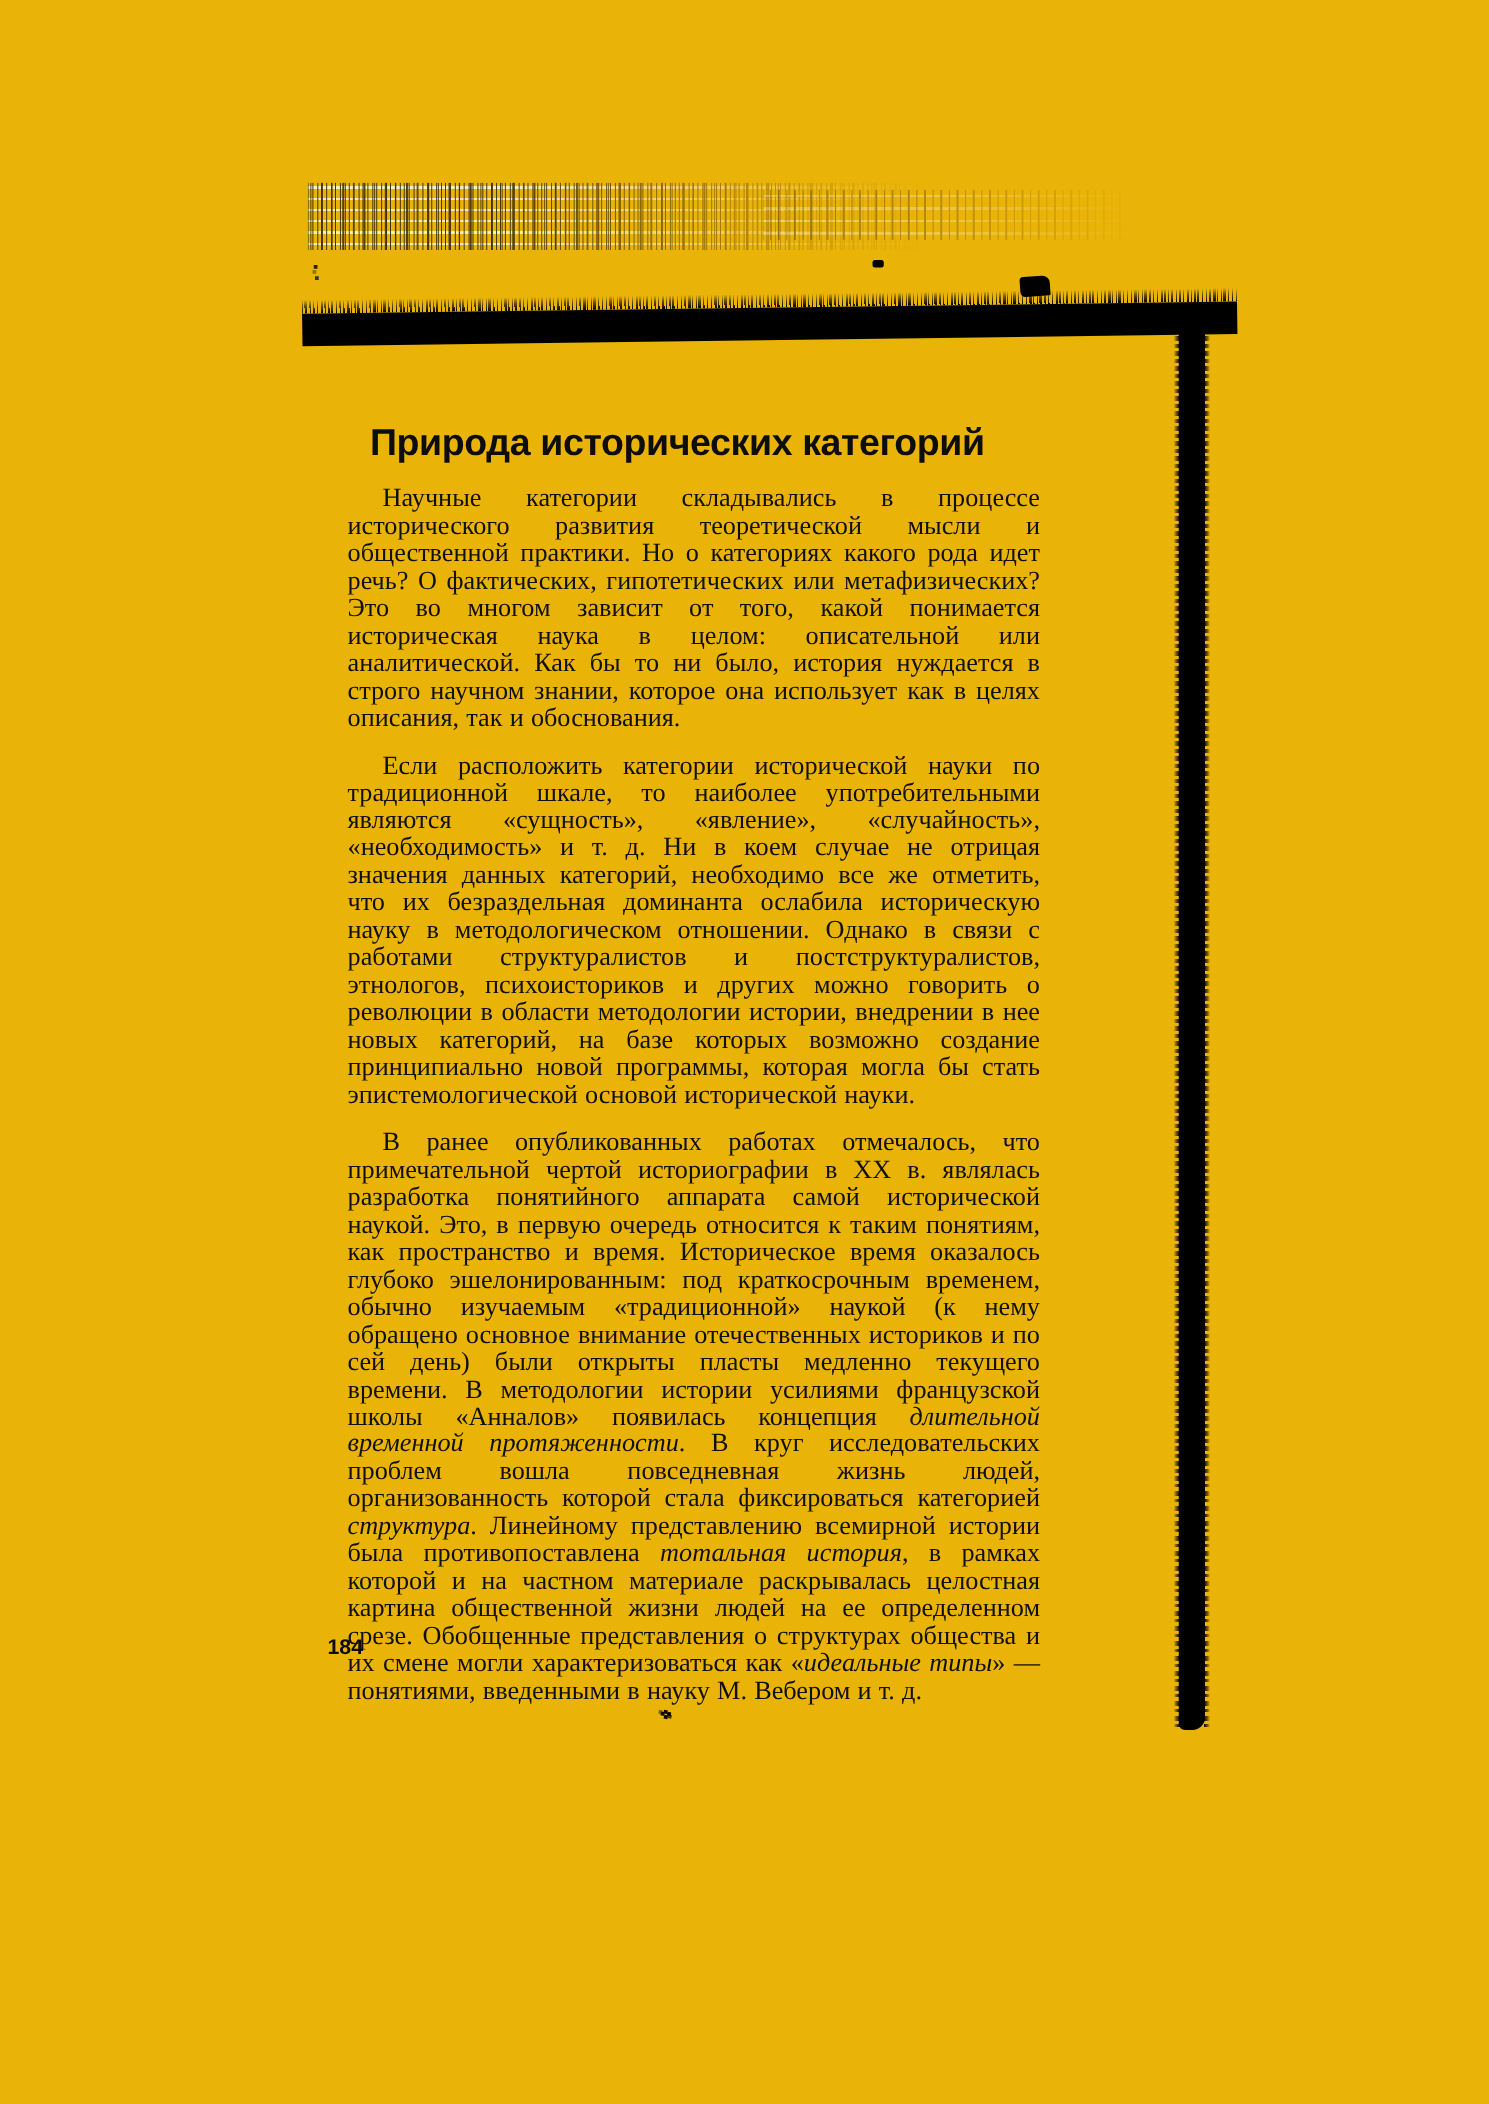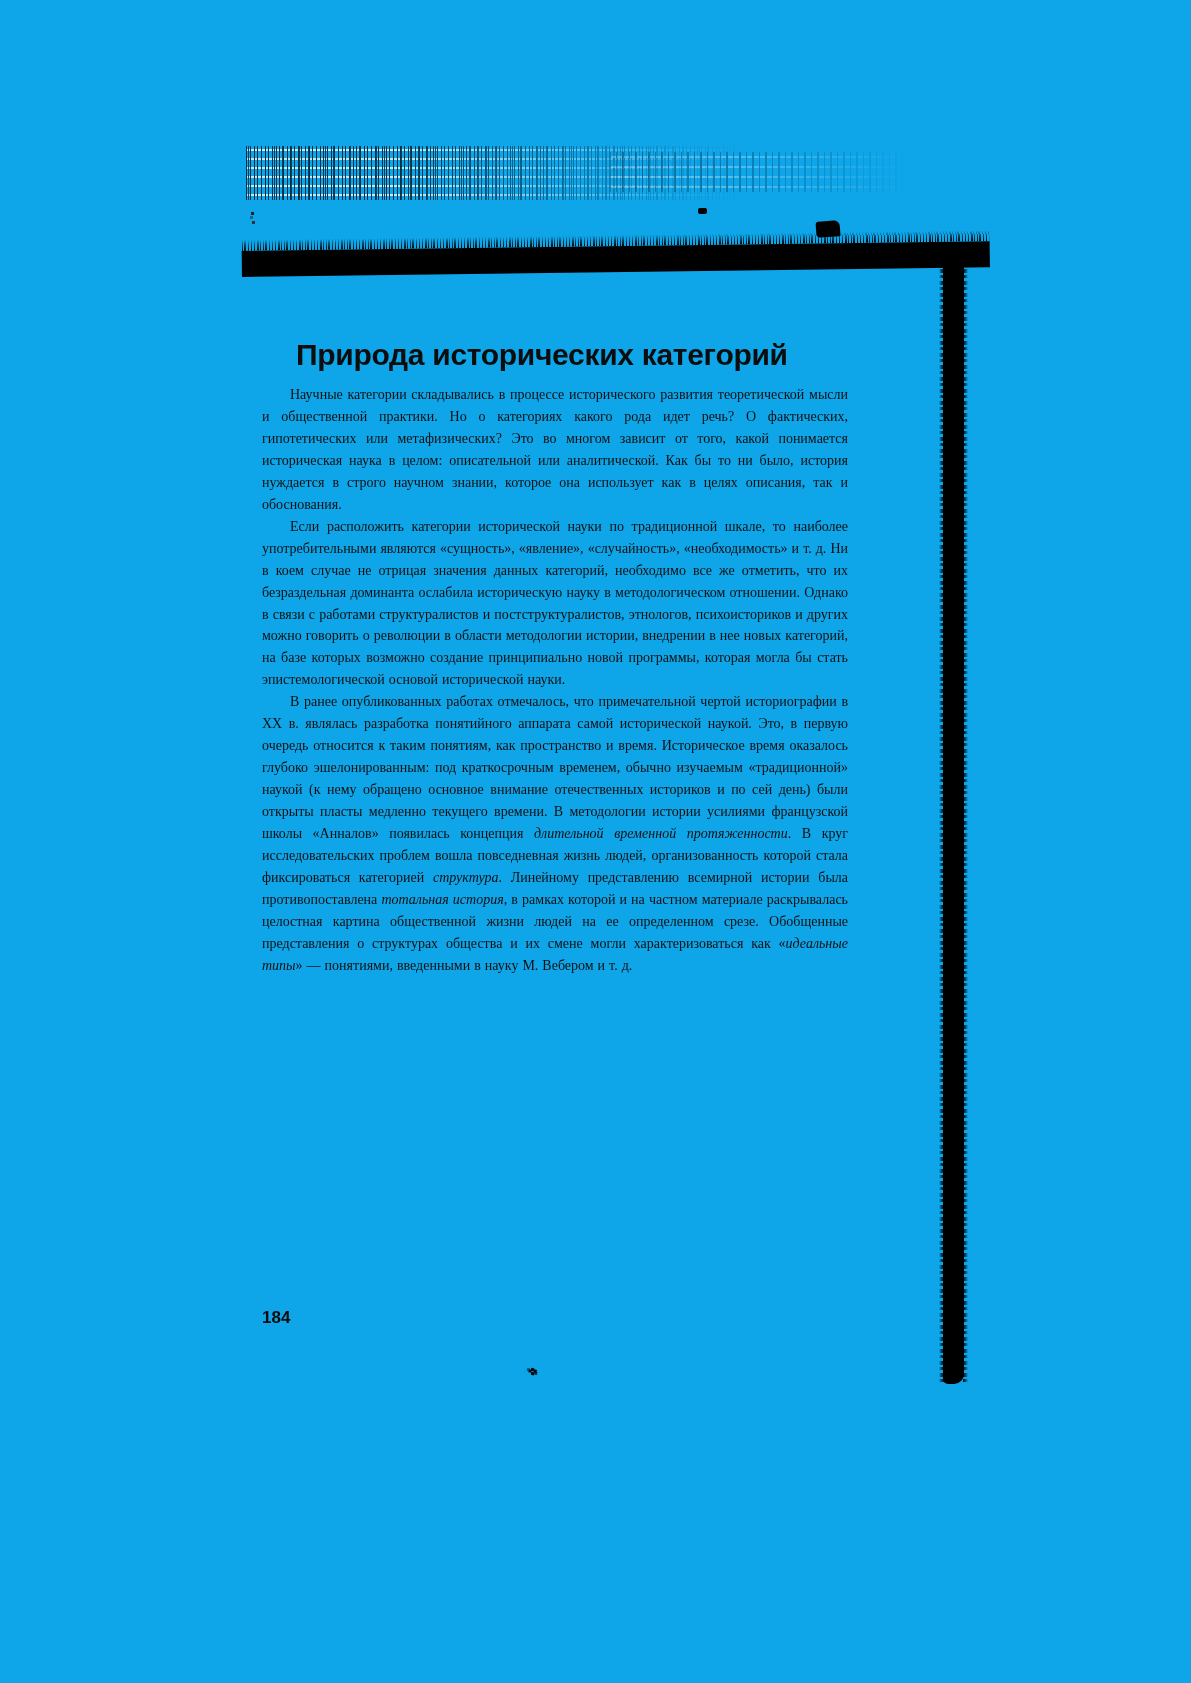--- a/index.html
+++ b/index.html
@@ -1,16 +1,16 @@
 <!DOCTYPE html>
 <html><head>
 <meta charset="utf-8">
 <style>
   html,body{margin:0;padding:0;background:#fff;}
-  #page{position:relative;width:1191px;height:1683px;background:#0ea5e9;overflow:hidden;
+  #page{position:relative;width:1191px;height:1683px;background:#eab308;overflow:hidden;
         font-family:"Liberation Serif",serif;color:#101010;}
 
   
   .noise{position:absolute;left:246px;top:146px;width:500px;height:54px;opacity:.8;
     background-image:
       repeating-linear-gradient(90deg, rgba(0,0,0,.95) 0 1px, transparent 1px 4px),
       repeating-linear-gradient(90deg, transparent 0 2px, rgba(0,0,0,.85) 2px 3px, transparent 3px 9px),
       repeating-linear-gradient(0deg, transparent 0 4px, #fff 4px 6px, transparent 6px 9px);
     background-size:11px 7px,17px 9px,100% 100%;
     -webkit-mask-image:linear-gradient(90deg,rgba(0,0,0,.95) 0 30%,rgba(0,0,0,.5) 60%,rgba(0,0,0,.12) 85%,transparent 100%);
@@ -49,22 +49,22 @@
     -webkit-mask-image:linear-gradient(to left,#000 0,rgba(0,0,0,.5) 60%,transparent 100%);
     mask-image:linear-gradient(to left,#000 0,rgba(0,0,0,.5) 60%,transparent 100%);}
   .sidebar .rf{right:0;
     -webkit-mask-image:linear-gradient(to right,#000 0,rgba(0,0,0,.5) 60%,transparent 100%);
     mask-image:linear-gradient(to right,#000 0,rgba(0,0,0,.5) 60%,transparent 100%);}
 
   
   .textblock{position:absolute;left:262px;top:338px;width:586px;}
   h1.title{font-family:"Liberation Sans",sans-serif;font-weight:700;font-size:30px;
     letter-spacing:-0.3px;margin:0 0 12px 34px;color:#0d0d0d;}
-  .textblock p{font-size:14px;line-height:21.95px;text-align:justify;text-indent:28px;
-    margin:0;word-spacing:0.5px;}
+  .textblock p{font-size:21px;line-height:21.95px;text-align:justify;text-indent:28px;
+    margin:16px;word-spacing:0.5px;}
   .textblock p .it{font-style:italic;}
 
   .pagenum{position:absolute;left:262px;top:1308px;font-family:"Liberation Sans",sans-serif;
     font-weight:700;font-size:17px;color:#0d0d0d;}
 
   .speck{position:absolute;left:531px;top:1368px;width:3px;height:3px;background:#000;transform:rotate(12deg);
     box-shadow:3px 1px 0 #000,-2px 2px 0 #111,1px 4px 0 #000,4px 3px 0 rgba(0,0,0,.7),-4px 1px 0 rgba(0,0,0,.45);}
 </style>
 </head>
 <body>

